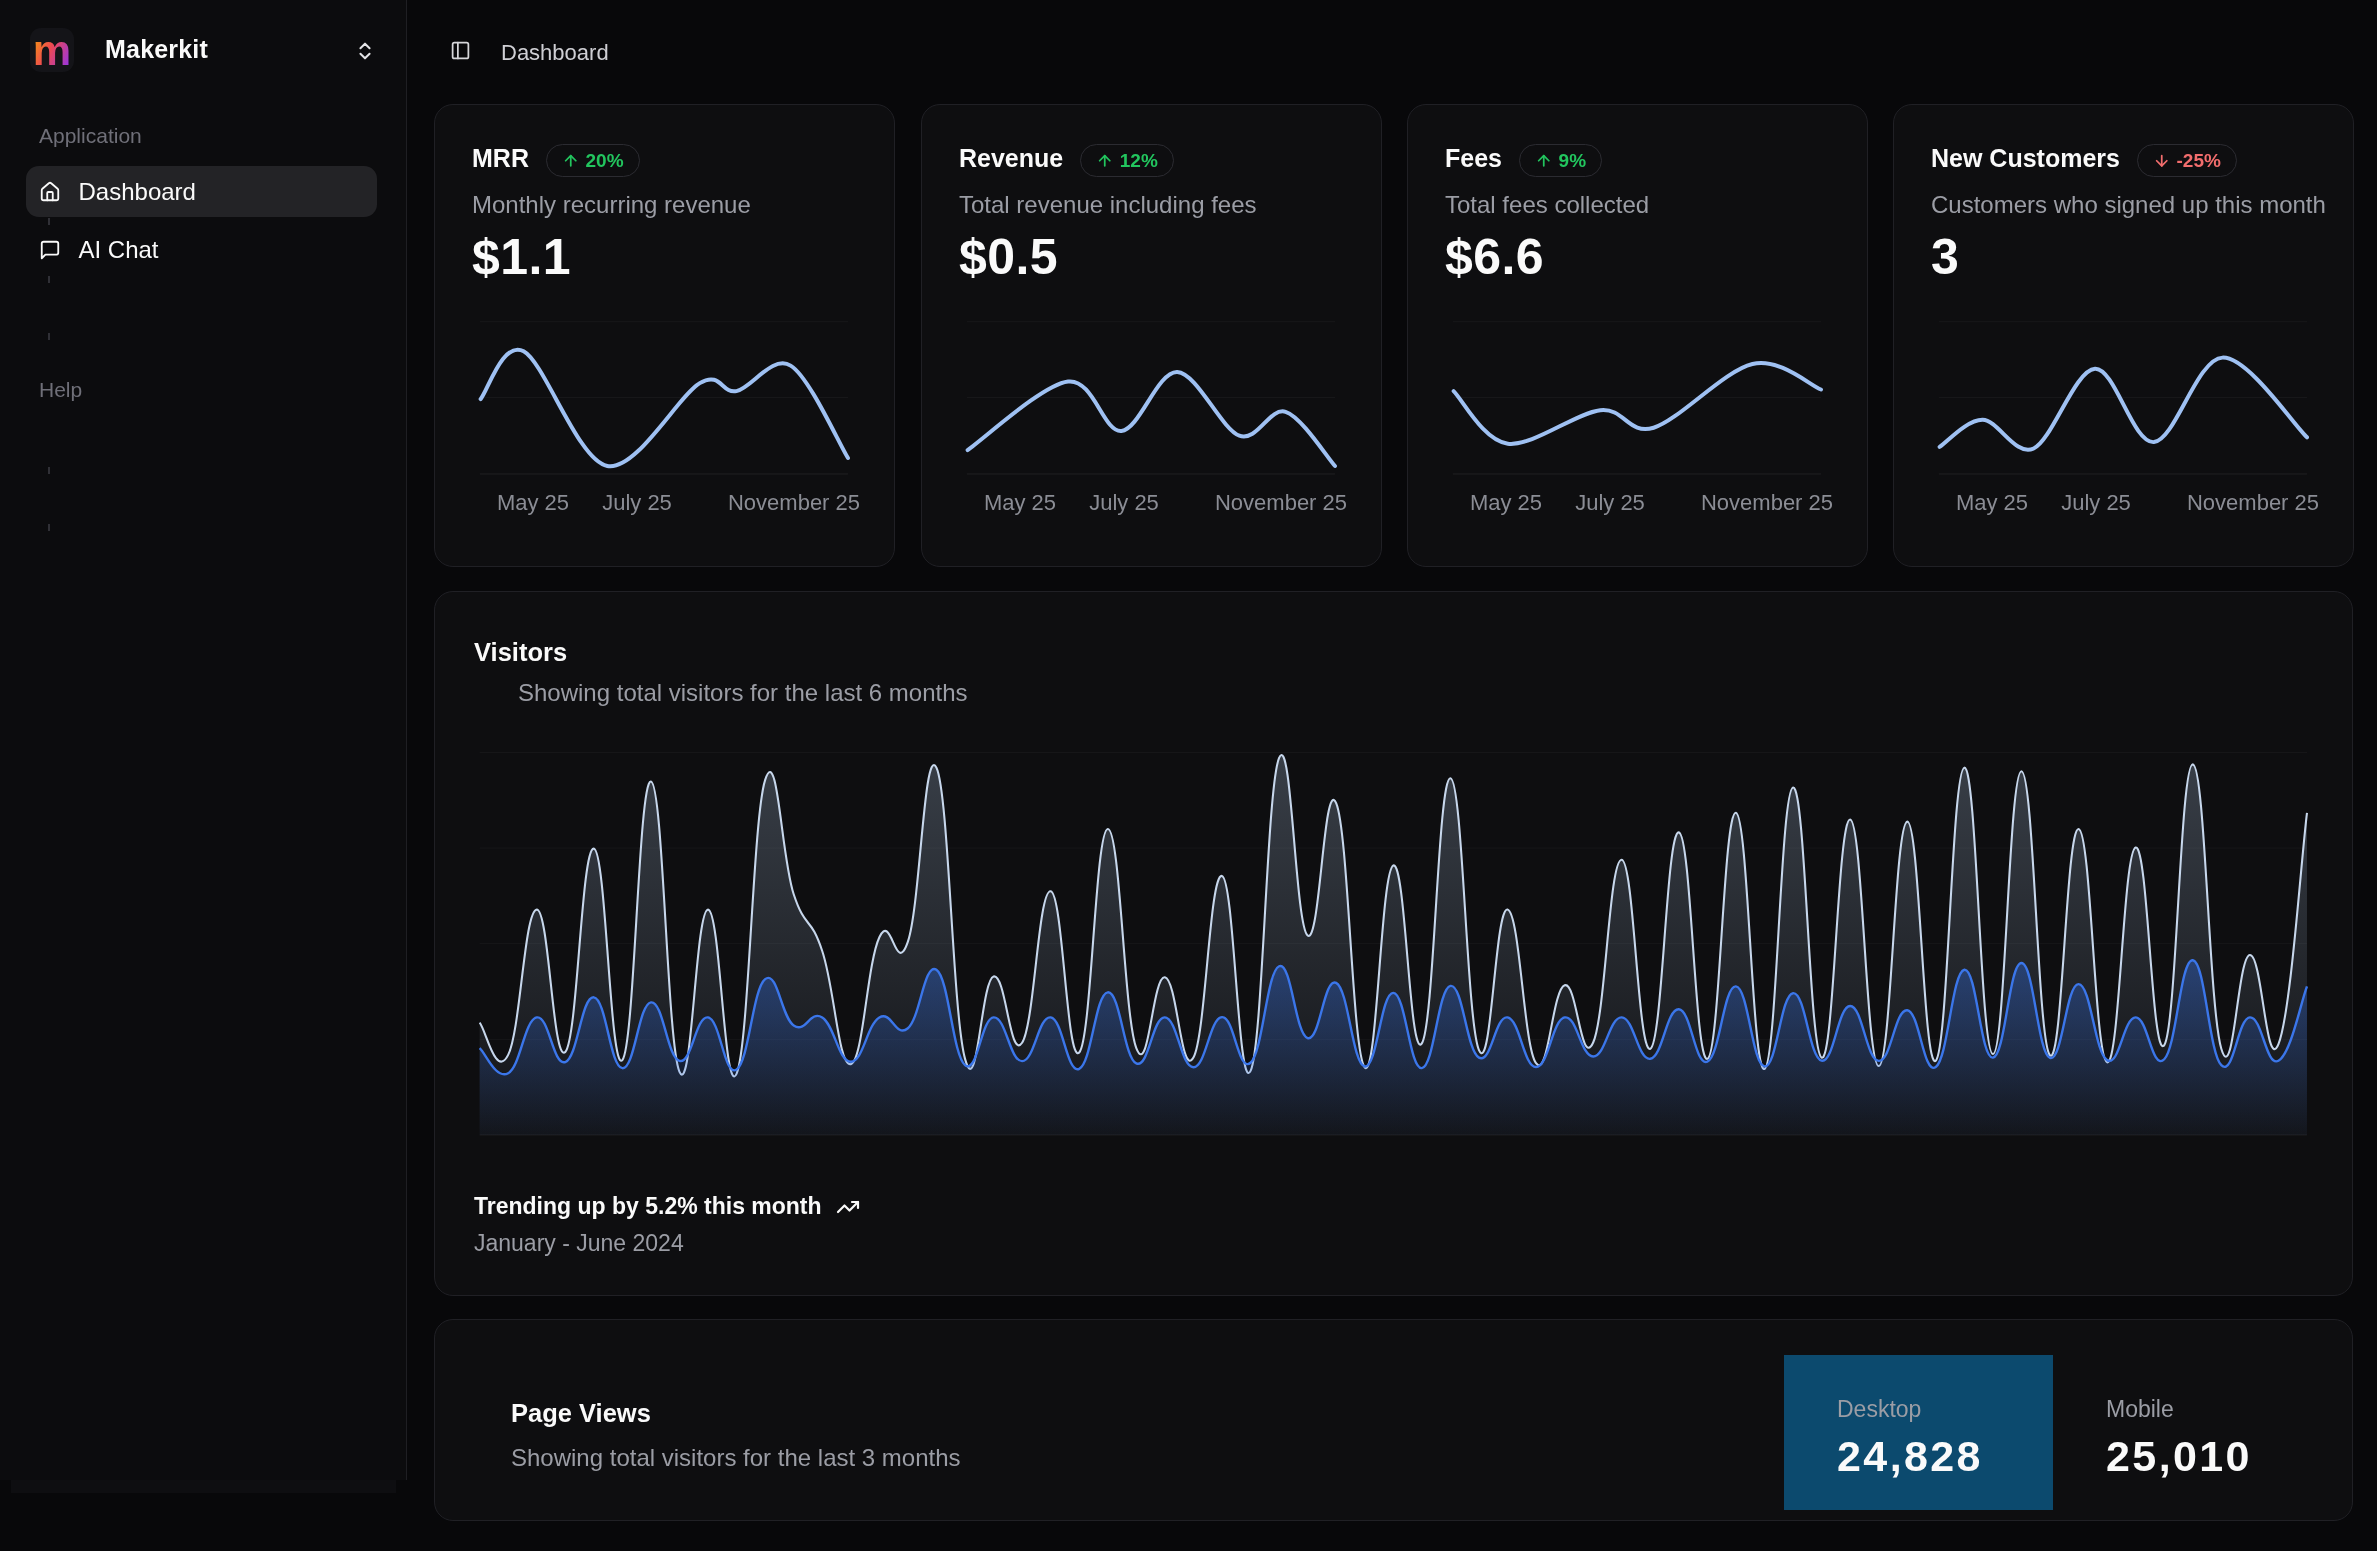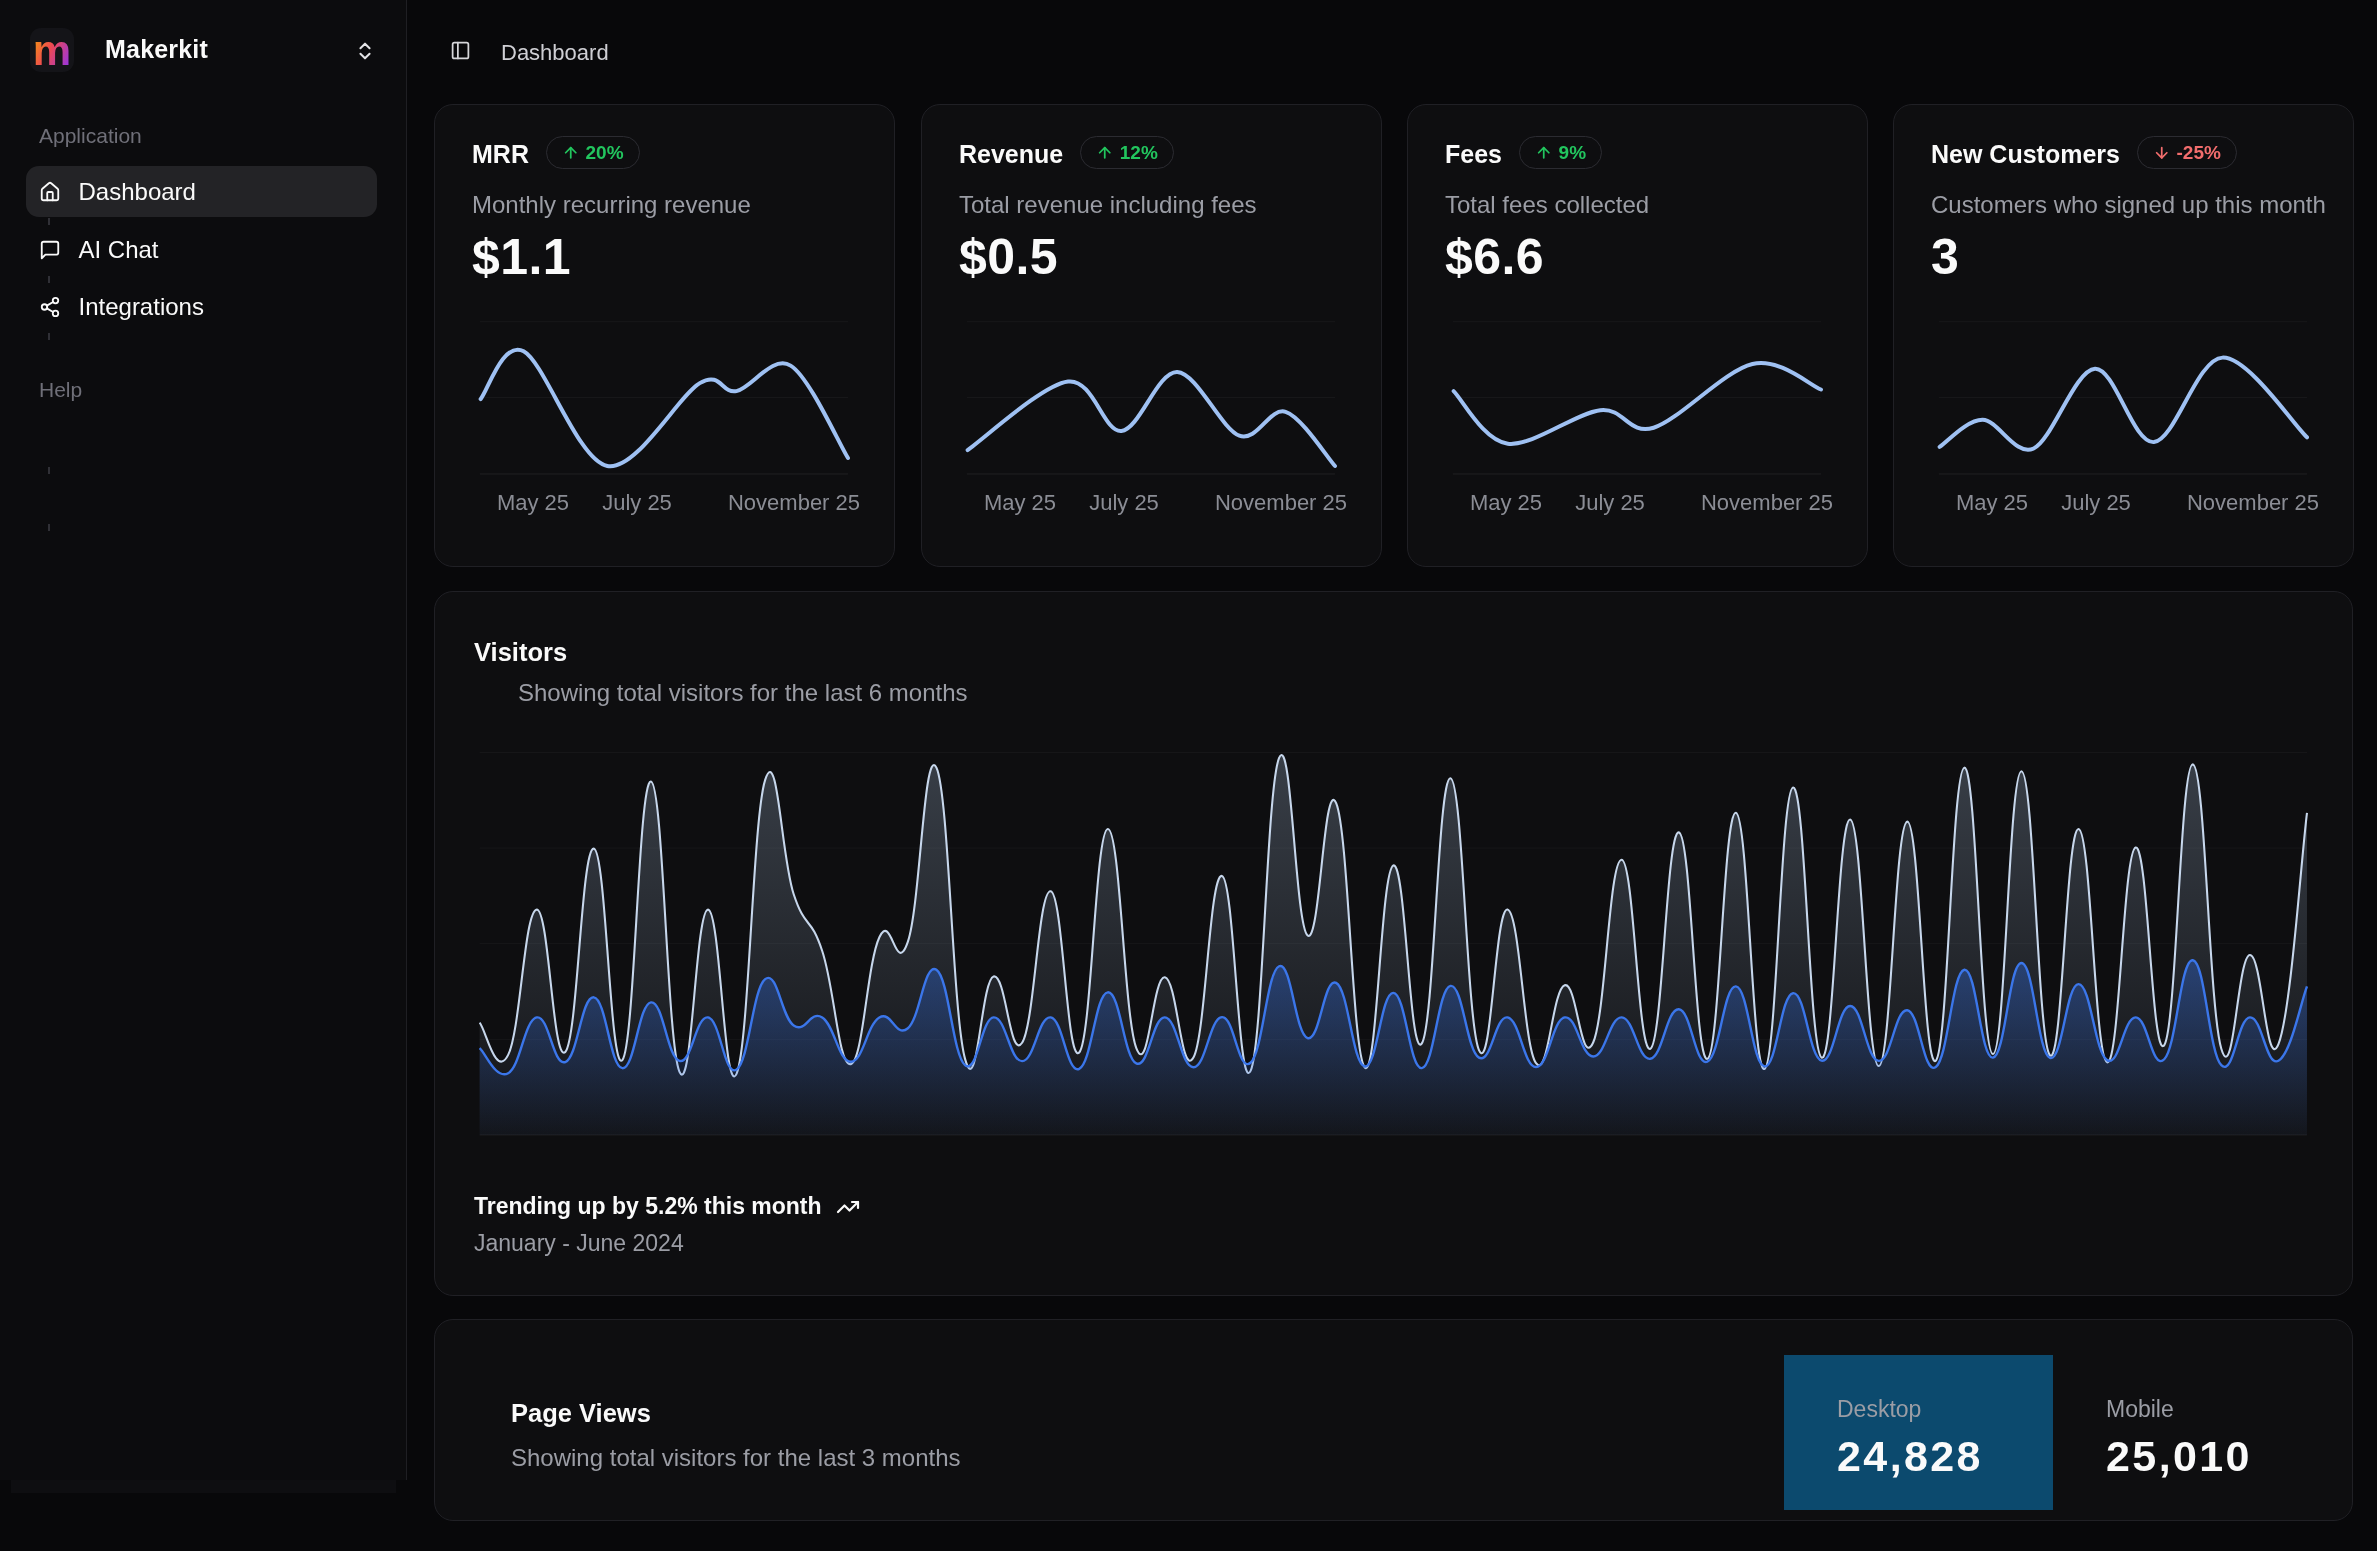--- a/index.html
+++ b/index.html
@@ -15,21 +15,21 @@
 .item.active { background:#232326; }
 .item .ic { position:absolute; left:13.5px; top:50%; transform:translateY(-50%); display:flex; }
 .item .tx { position:absolute; left:53px; top:50%; transform:translateY(-50%); font-size:24px; color:#fafafa; }
 .dash { position:absolute; left:48px; width:1.6px; height:7.2px; background:#303036; }
 
 .hicon { position:absolute; left:450px; top:40px; }
 .hcrumb { position:absolute; left:501px; top:40px; font-size:22px; color:#cfcfd4; }
 
 .card { position:absolute; background:#0e0e10; border:0.8px solid #202025; border-radius:19px; }
 .stat { top:104px; width:461px; height:463px; }
-.trow { position:absolute; left:37px; top:30px; height:34px; display:flex; align-items:flex-end; gap:16.7px; }
+.trow { position:absolute; left:37px; top:39px; height:34px; display:flex; align-items:flex-start; gap:16.7px; }
 .ttl { font-size:25px; font-weight:600; color:#fafafa; }
 .badge { display:inline-flex; align-items:center; gap:6.4px; height:33px; padding:0 15px; border:0.8px solid #2b2b31; border-radius:17.5px; font-size:19px; font-weight:600; }
 .badge.g { color:#22c55e; }
 .badge.r { color:#f26d6d; }
 .sub { position:absolute; left:37px; top:86px; font-size:24px; color:#9b9da5; }
 .val { position:absolute; left:37px; top:123px; font-size:50px; font-weight:700; letter-spacing:0.4px; }
 .spark { position:absolute; left:0; top:0; }
 .xlab { position:absolute; top:385px; transform:translateX(-50%); font-size:22px; color:#8b8d95; white-space:nowrap; }
 
 #visitors { left:434px; top:591px; width:1919px; height:705px; }
@@ -76,32 +76,20 @@
         </span>
         <span class="tx">Dashboard</span>
       </div>
     <div class="item" style="top:224px">
         <span class="ic">
           <svg width="22" height="22" viewBox="0 0 24 24" fill="none" stroke="#fafafa" stroke-width="2" stroke-linecap="round" stroke-linejoin="round">
             <path d="M21 15a2 2 0 0 1-2 2H7l-4 4V5a2 2 0 0 1 2-2h14a2 2 0 0 1 2 2z"></path>
           </svg>
         </span>
         <span class="tx">AI Chat</span>
-      </div>
-    <div class="item" style="top:281px">
-        <span class="ic">
-          <svg width="22" height="22" viewBox="0 0 24 24" fill="none" stroke="#fafafa" stroke-width="2" stroke-linecap="round" stroke-linejoin="round">
-            <circle cx="18" cy="5" r="3"></circle>
-            <circle cx="6" cy="12" r="3"></circle>
-            <circle cx="18" cy="19" r="3"></circle>
-            <path d="m8.59 13.51 6.83 3.98"></path>
-            <path d="m15.41 6.51-6.82 3.98"></path>
-          </svg>
-        </span>
-        <span class="tx">Integrations</span>
       </div>
     <div class="dash" style="top:218px"></div>
     <div class="dash" style="top:276px"></div>
     <div class="dash" style="top:333px"></div>
     <div class="slabel" style="top:378px">Help</div>
     <div class="dash" style="top:467px"></div>
     <div class="dash" style="top:524px"></div>
   </div>
   <div style="position:absolute; left:11px; top:1480px; width:385px; height:12.8px; background:#0e0e11;"></div>
   <div class="hicon"><svg width="21" height="21" viewBox="0 0 24 24" fill="none" stroke="#d6d6da" stroke-width="2" stroke-linecap="round" stroke-linejoin="round">

